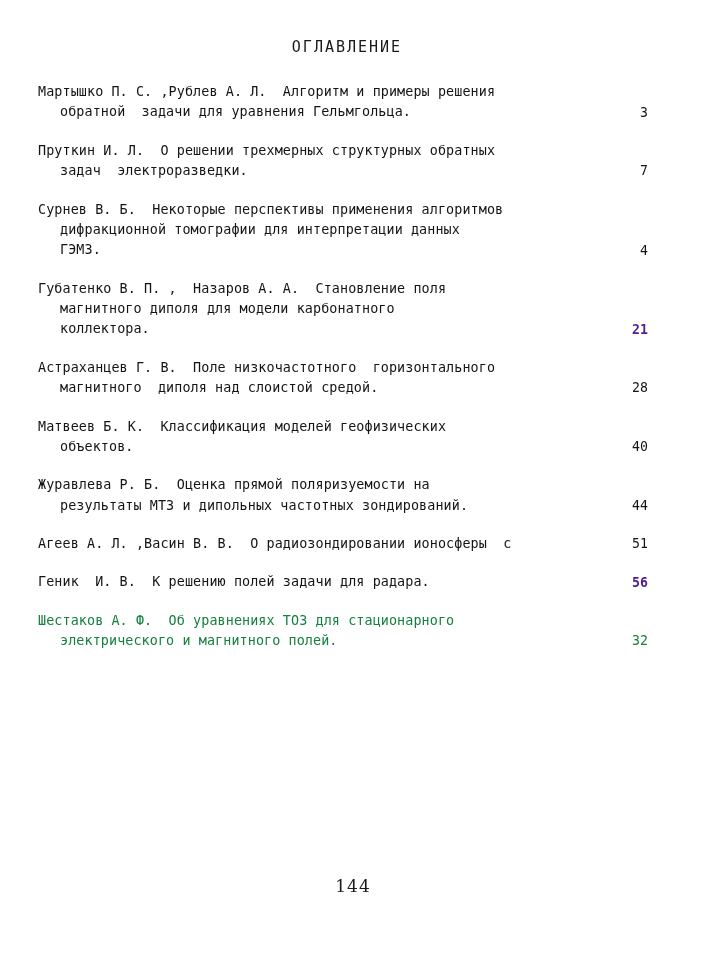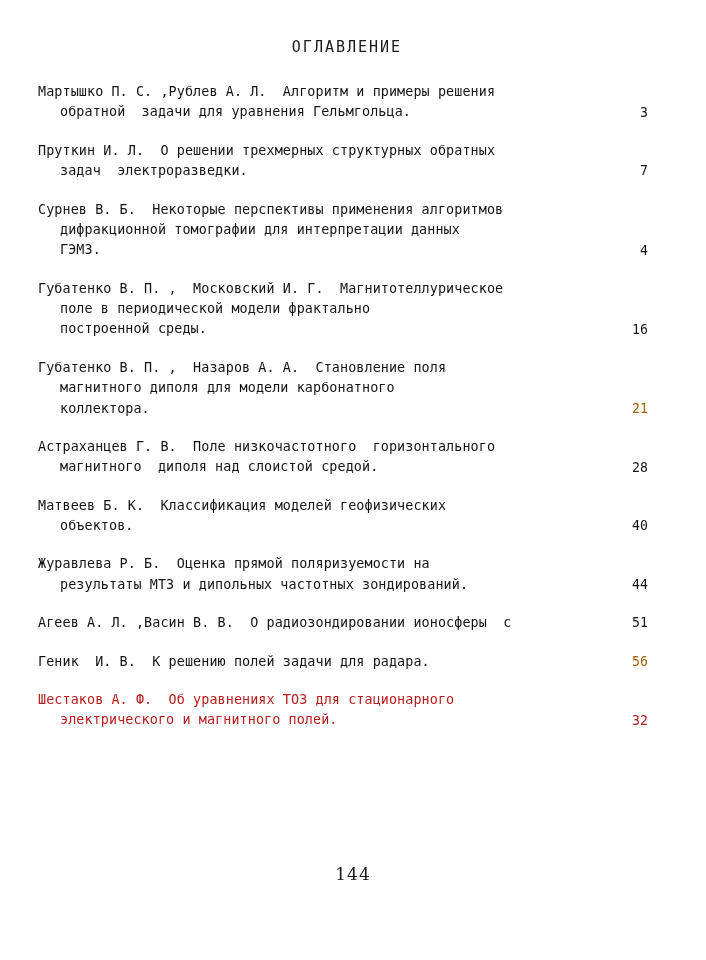--- a/index.html
+++ b/index.html
@@ -56,30 +56,31 @@
   }
   .entry-page {
     flex: 0 0 34px;
     text-align: right;
     font-size: 13.2px;
     line-height: 1.52;
     color: #161616;
   }
   .entry.faded .entry-text,
   .entry.faded .entry-page {
-    color: #b91c1c;
+    color: #15803d;
   }
   .entry.faded2 .entry-page {
-    color: #a16207;
+    color: #4c1d95;
+    font-weight: bold;
   }
   .folio {
     position: absolute;
     left: 0;
     right: 0;
-    bottom: 52px;
+    bottom: 40px;
     text-align: center;
     font-size: 17px;
     color: #1a1a1a;
     font-family: "DejaVu Serif", "Liberation Serif", serif;
     letter-spacing: 1px;
   }
 </style>
 </head>
 <body>
 
@@ -107,28 +108,20 @@
 
     <div class="entry">
       <div class="entry-text">
         <span class="line">Сурнев В. Б.  Некоторые перспективы применения алгоритмов</span>
         <span class="line indent">дифракционной томографии для интерпретации данных</span>
         <span class="line indent">ГЭМЗ.</span>
       </div>
       <div class="entry-page">4</div>
     </div>
 
-    <div class="entry">
-      <div class="entry-text">
-        <span class="line">Губатенко В. П. ,  Московский И. Г.  Магнитотеллурическое</span>
-        <span class="line indent">поле в периодической модели фрактально</span>
-        <span class="line indent">построенной среды.</span>
-      </div>
-      <div class="entry-page">16</div>
-    </div>
 
     <div class="entry faded2">
       <div class="entry-text">
         <span class="line">Губатенко В. П. ,  Назаров А. А.  Становление поля</span>
         <span class="line indent">магнитного диполя для модели карбонатного</span>
         <span class="line indent">коллектора.</span>
       </div>
       <div class="entry-page">21</div>
     </div>
 

